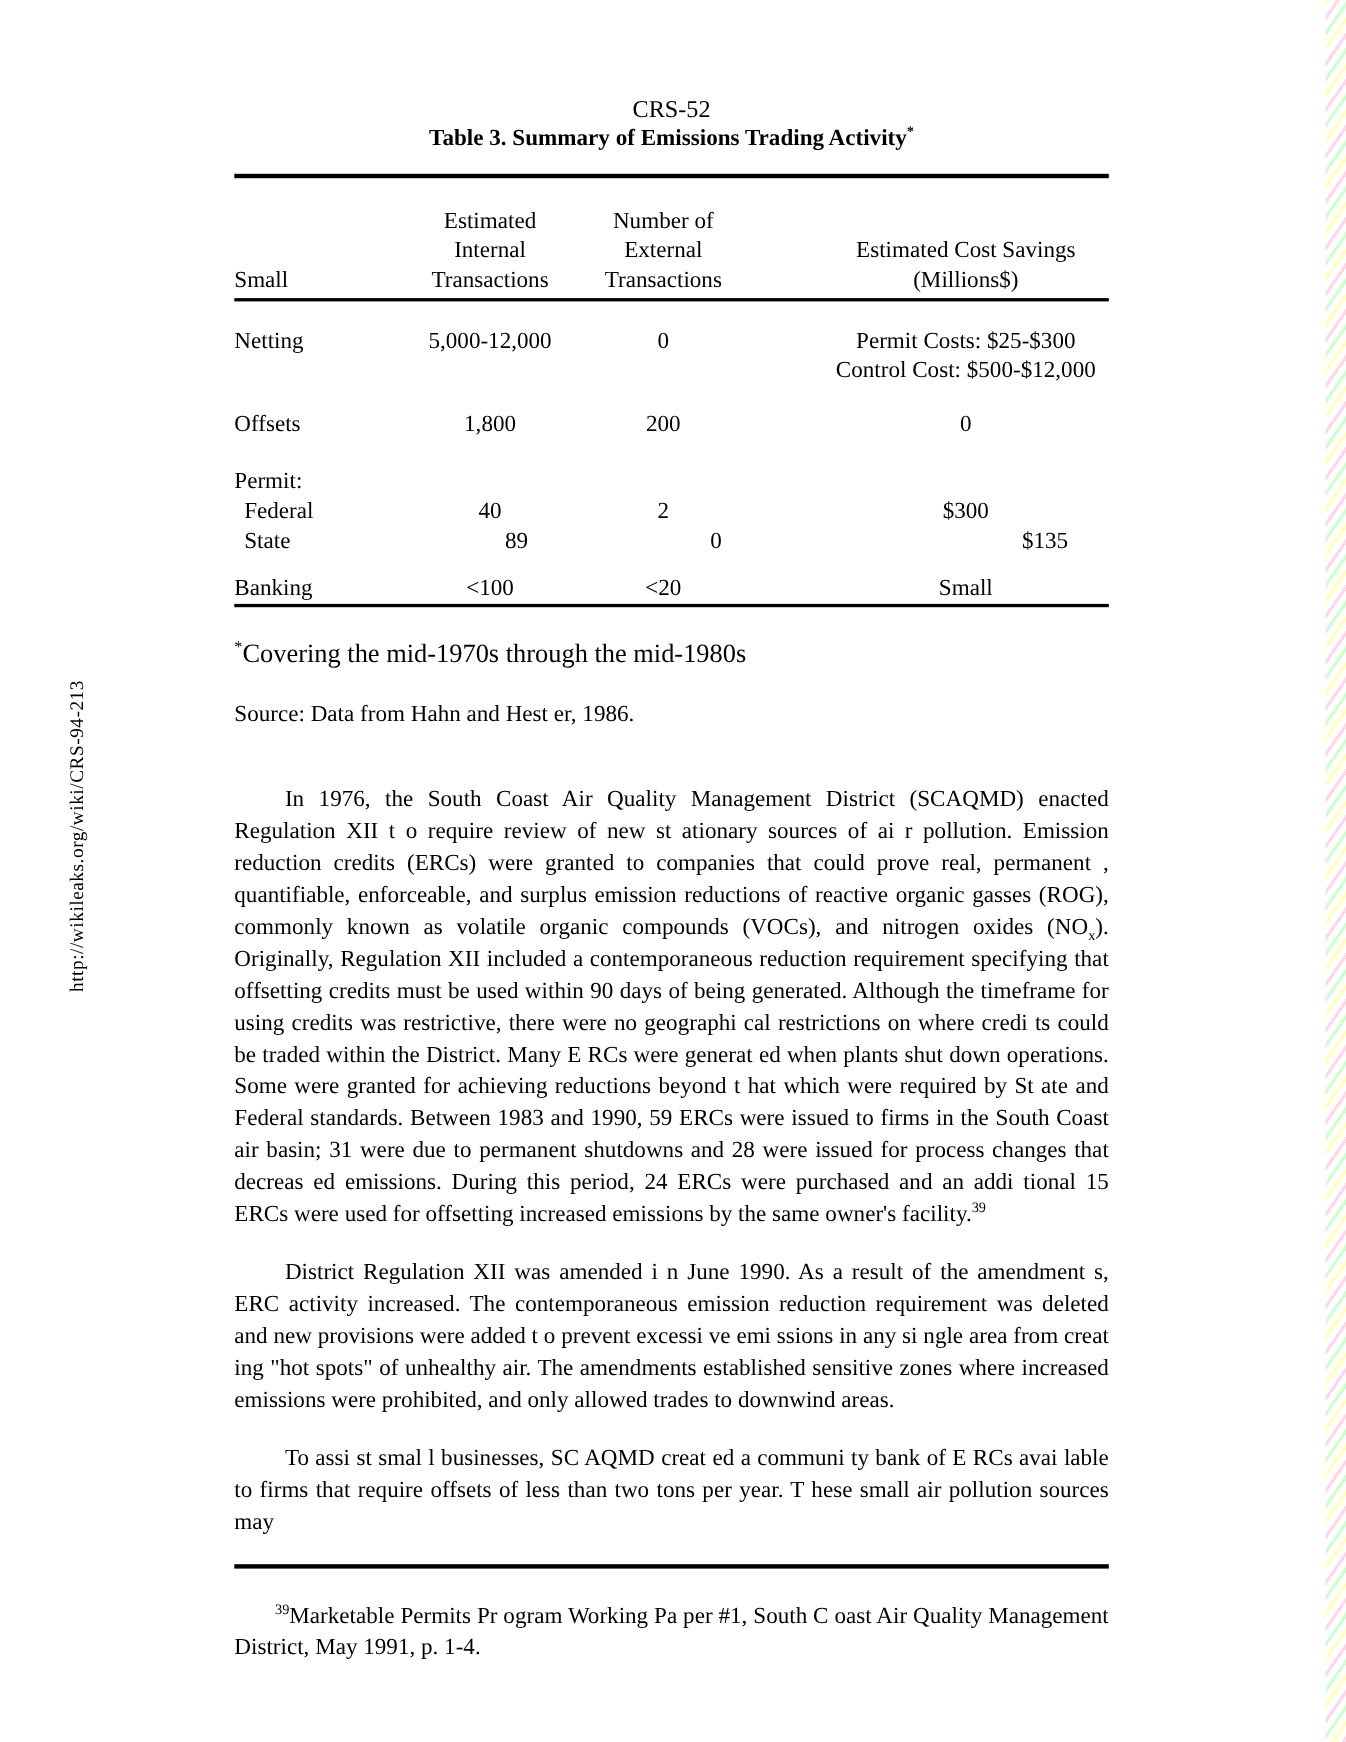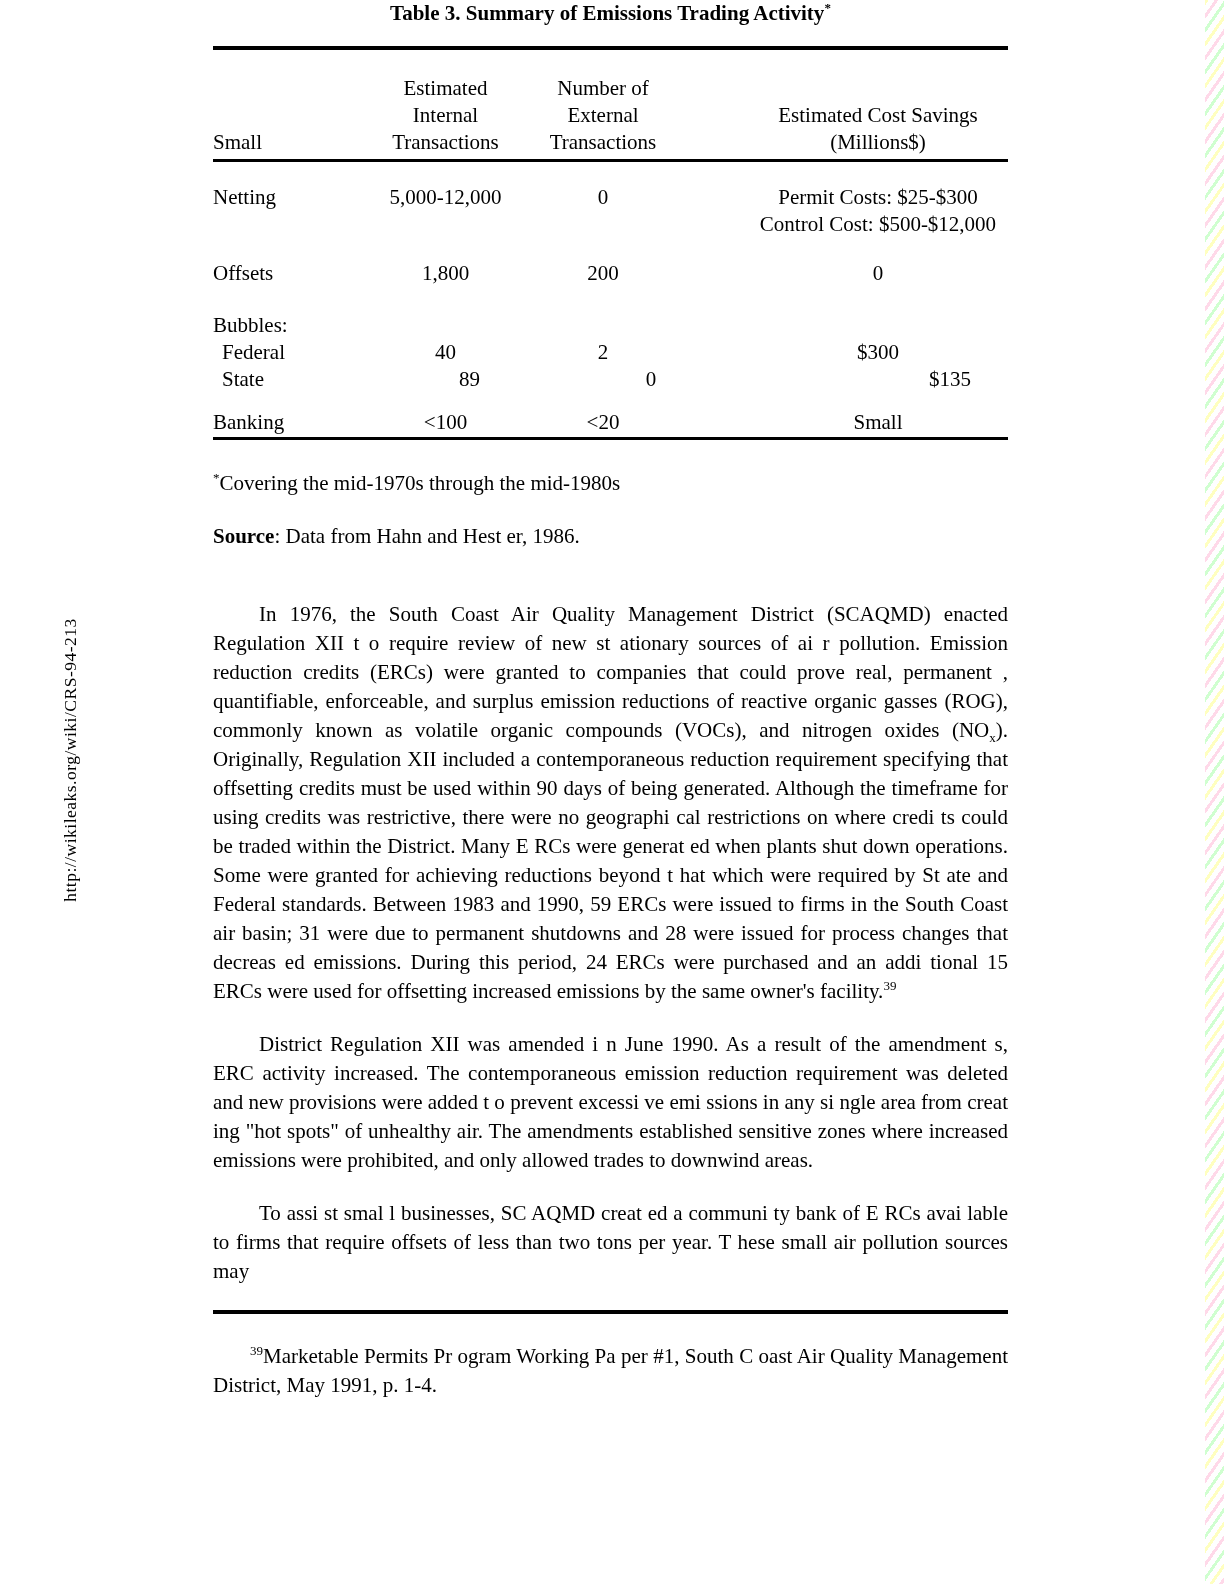--- a/index.html
+++ b/index.html
@@ -58,51 +58,52 @@
   .c1 { text-align: left; }
   .c2, .c3 { text-align: center; }
   .c4 { text-align: center; padding-left: 70px; }
   .pre { white-space: pre-line; }
   .tbody { padding-top: 22px; }
   .row-netting { margin-bottom: 22px; }
   .row-offsets { margin-bottom: 25px; }
   .row-state   { margin-bottom: 16px; gap: 24px; }
   .row-banking { margin-bottom: 1px; }
   .indent .c1 { padding-left: 9px; }
-  .table-footnote { margin-top: 30px; font-size: 21px; line-height: 27px; }
+  .table-footnote { margin-top: 30px; font-size: 24px; line-height: 27px; }
   .source-line    { margin-top: 26px; font-size: 21px; line-height: 27px; }
   .para {
     margin: 24px 0 0 0;
     text-indent: 46px;
     text-align: justify;
     font-size: 21px;
     line-height: 29px;
   }
   .para-first { margin-top: 50px; }
   .fn-rule { margin-top: 24px; height: 4px; background: #000; }
   .footnote {
     margin-top: 28px;
     text-indent: 37px;
     text-align: justify;
     font-size: 21px;
     line-height: 29px;
   }
   sup { font-size: 0.62em; vertical-align: super; line-height: 0; }
   sub { font-size: 0.62em; vertical-align: sub; line-height: 0; }
-  strong { font-weight: bold; text-align: right; }
+  strong { font-weight: normal; text-align: right; }
 </style>
 </head>
 <body>
 
 <div class="edge-pattern"></div>
 
 <div class="watermark">http://wikileaks.org/wiki/CRS-94-213</div>
 
 <div class="content">
 
+  <div class="page-header">CRS-52</div>
 
   <div class="table-title"><span>Table 3.  Summary of Emissions Trading Activity</span><sup>*</sup></div>
 
   <div class="ttable">
     <div class="rule-top"></div>
 
     <div class="trow thead">
       <div class="c1 pre">Small</div>
       <div class="c2 pre">Estimated
 Internal
@@ -127,21 +128,21 @@
       </div>
 
       <div class="trow row-offsets">
         <div class="c1">Offsets</div>
         <div class="c2">1,800</div>
         <div class="c3">200</div>
         <div class="c4 pre">0</div>
       </div>
 
       <div class="trow row-bubbles">
-        <div class="c1">Bubbles:</div>
+        <div class="c1">Permit:</div>
         <div class="c2"></div>
         <div class="c3"></div>
         <div class="c4 pre"></div>
       </div>
 
       <div class="trow indent">
         <div class="c1">Federal</div>
         <div class="c2">40</div>
         <div class="c3">2</div>
         <div class="c4 pre">$300</div>

